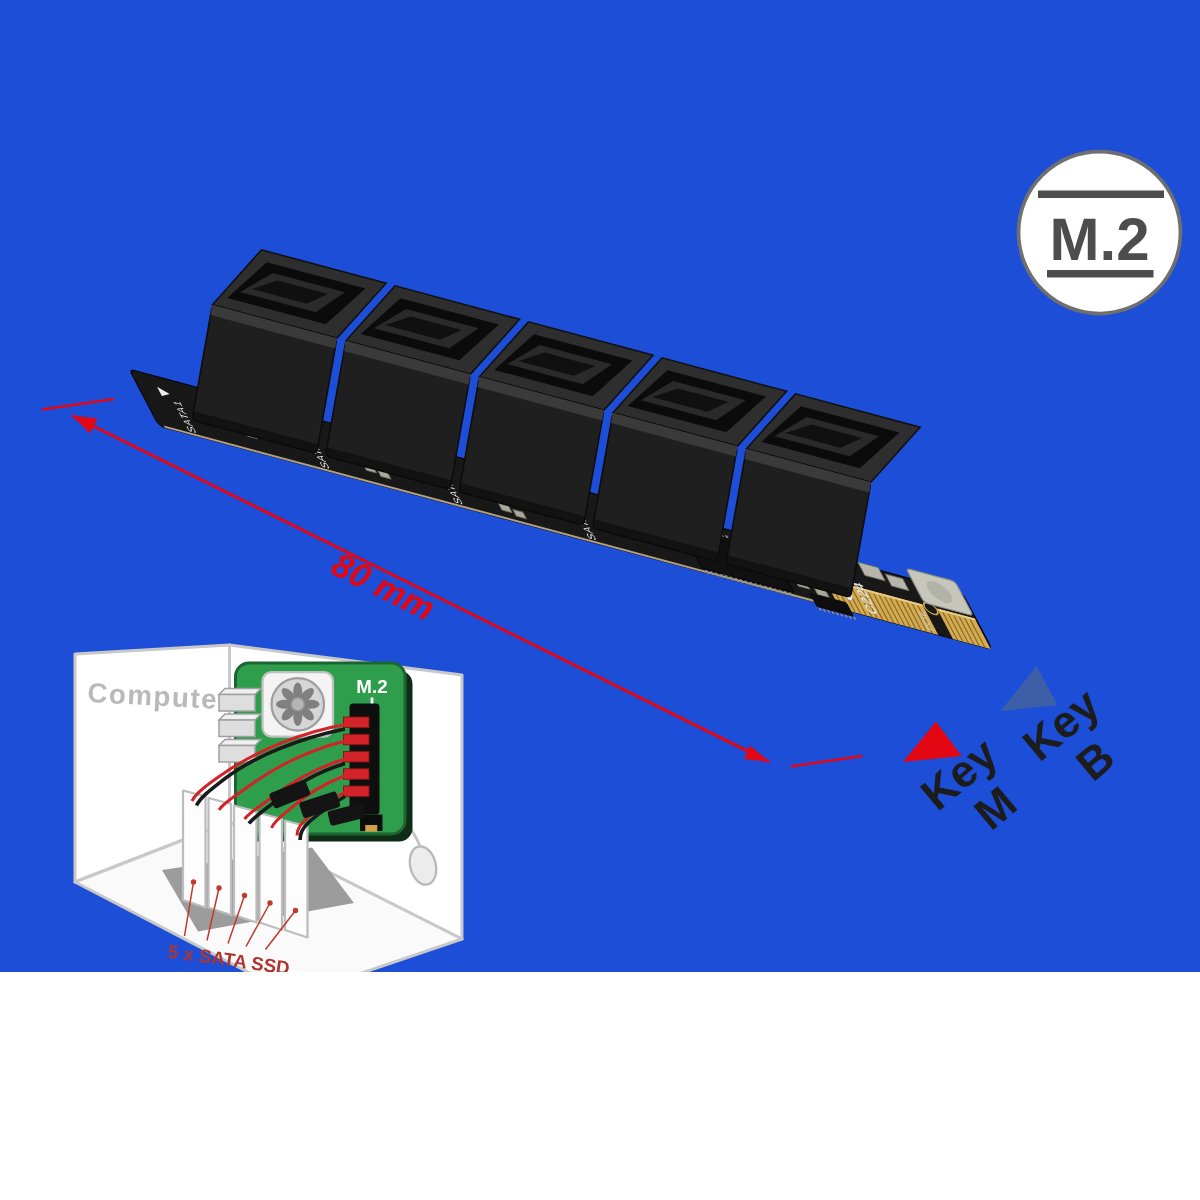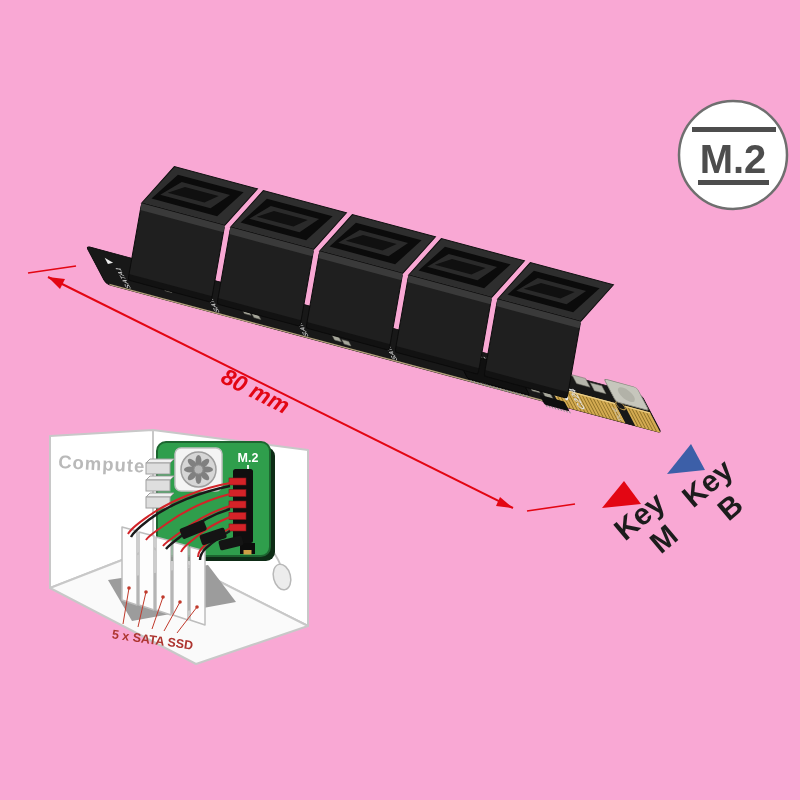--- a/index.html
+++ b/index.html
@@ -1,16 +1,16 @@
 <!DOCTYPE html>
 <html><head>
 <meta charset="utf-8">
 <style>
   html,body{margin:0;padding:0;background:#ffffff;}
-  .stage{position:relative;width:800px;height:800px;background:#f9a8d4;overflow:hidden;}
+  .stage{position:relative;width:800px;height:648px;background:#1d4ed8;overflow:hidden;}
   svg{display:block;}
   text{font-family:"Liberation Sans","DejaVu Sans",sans-serif;}
   .silk{fill:#ededed;}
 </style>
 </head>
 <body>
 
 <div class="stage">
 <svg width="800" height="800" viewBox="0 0 800 800" xmlns="http://www.w3.org/2000/svg">
 

